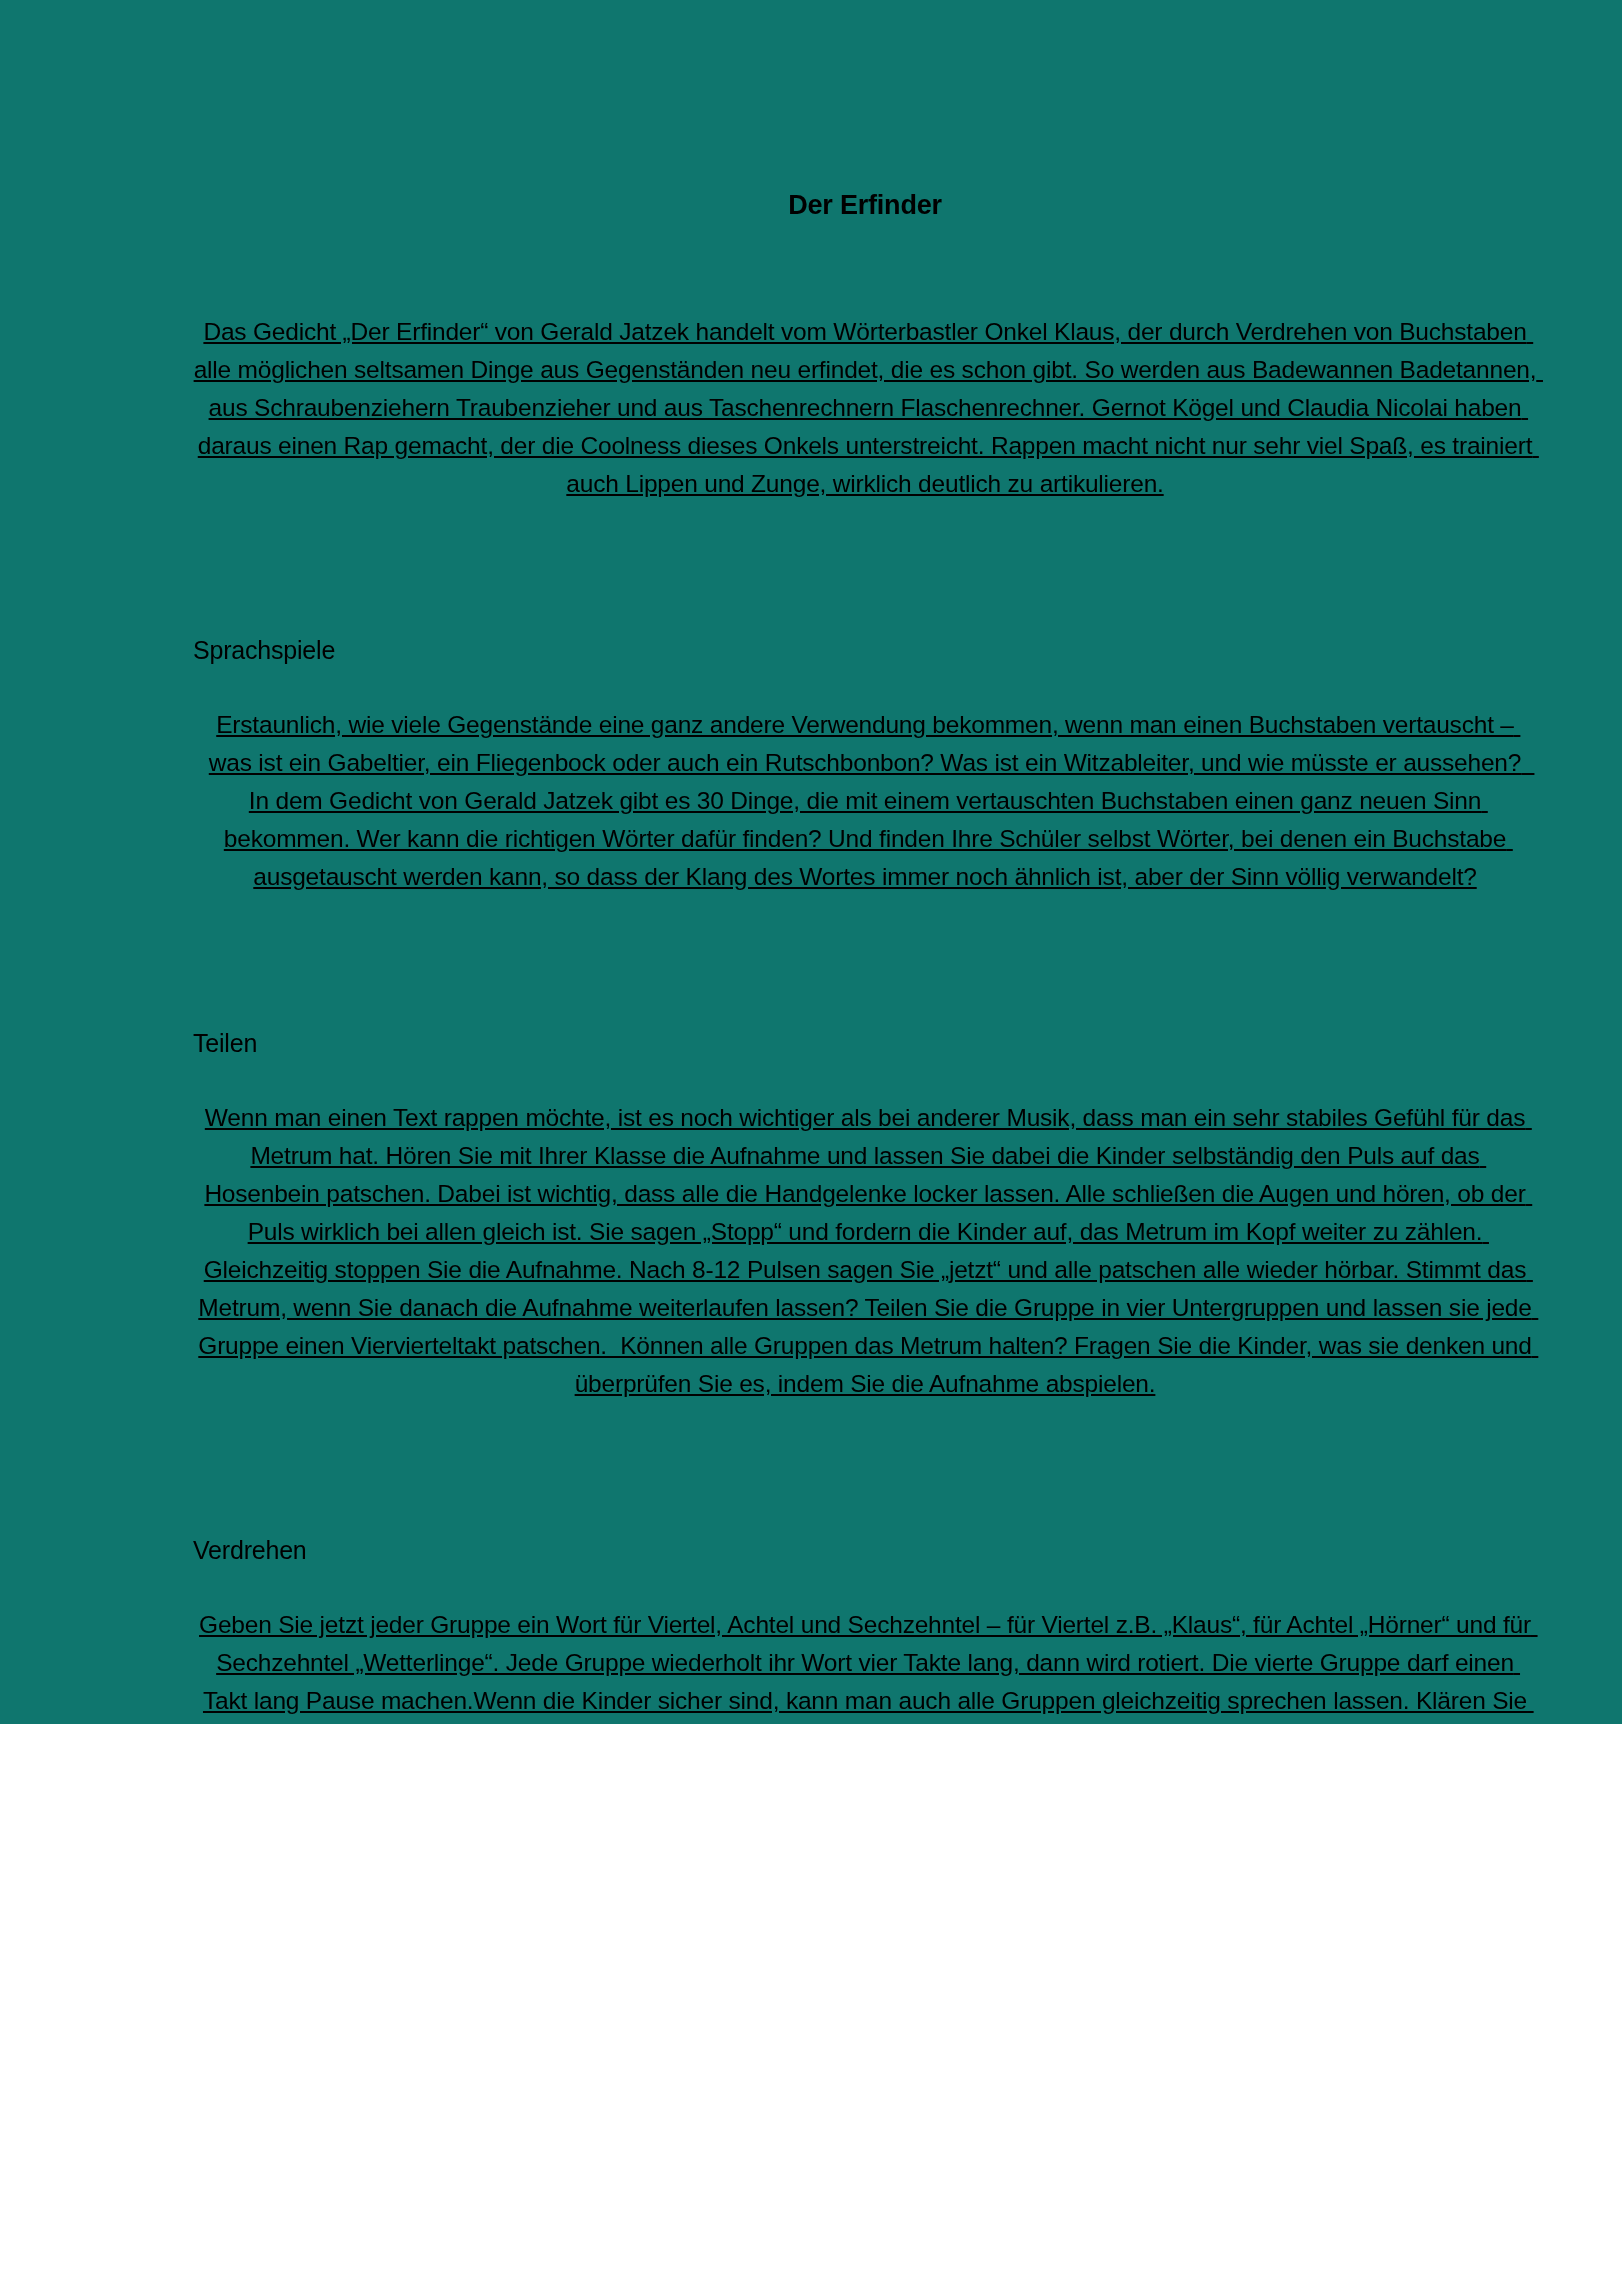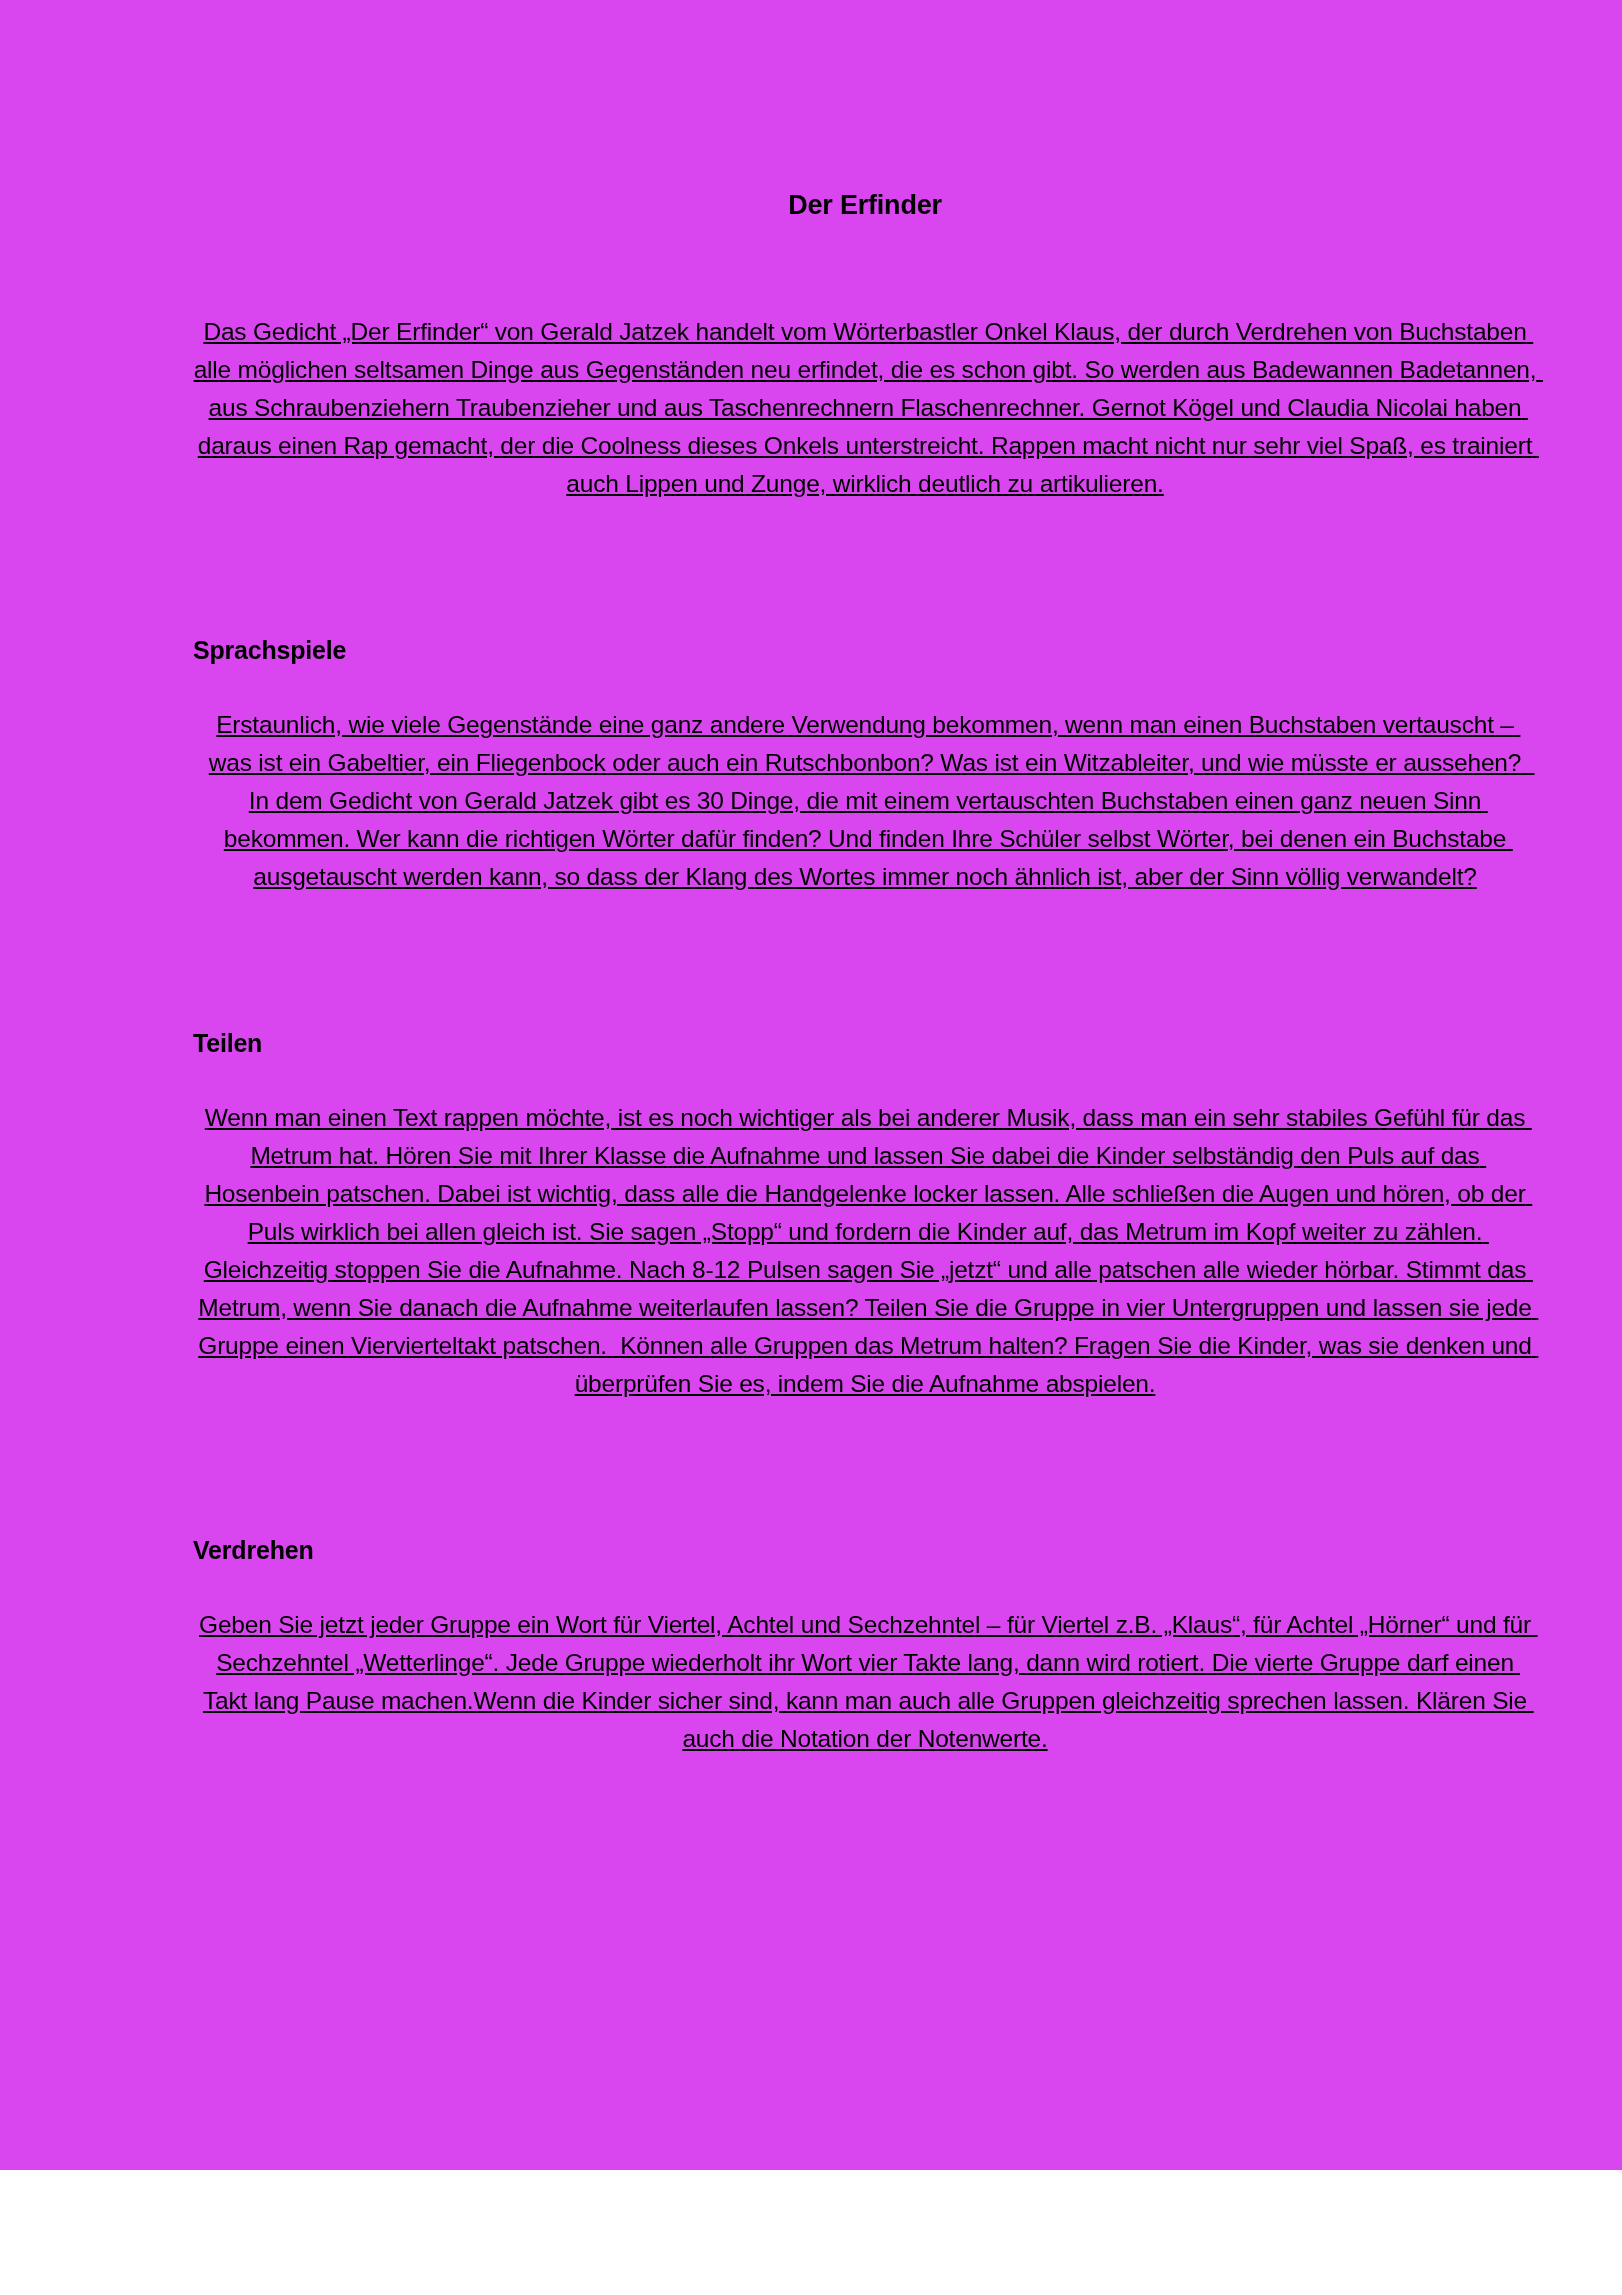--- a/index.html
+++ b/index.html
@@ -3,22 +3,22 @@
 <meta charset="utf-8">
 <style>
   html, body {
     margin: 0;
     padding: 0;
     background: #ffffff;
   }
   .page {
     position: relative;
     width: 1622px;
-    height: 2170px;
-    background: #d946ef;
+    height: 1724px;
+    background: #0f766e;
     box-sizing: border-box;
     padding: 186px 85px 0 193px;
     font-family: "Liberation Sans", "DejaVu Sans", sans-serif;
     color: #000000;
     overflow: hidden;
   }
   .doc-title {
     margin: 0 0 88px 0;
     text-align: center;
     font-size: 27px;
@@ -35,21 +35,21 @@
     text-align: center;
     text-decoration: underline;
   }
   .section {
     margin-top: 128px;
   }
   .section-heading {
     margin: 16px 0 37px 0;
     font-size: 25px;
     line-height: 38px;
-    font-weight: bold;
+    font-weight: normal;
     letter-spacing: -0.2px;
   }
 </style>
 </head>
 <body>
 
 <div class="page">
 
   <h1 class="doc-title">Der Erfinder</h1>
 

